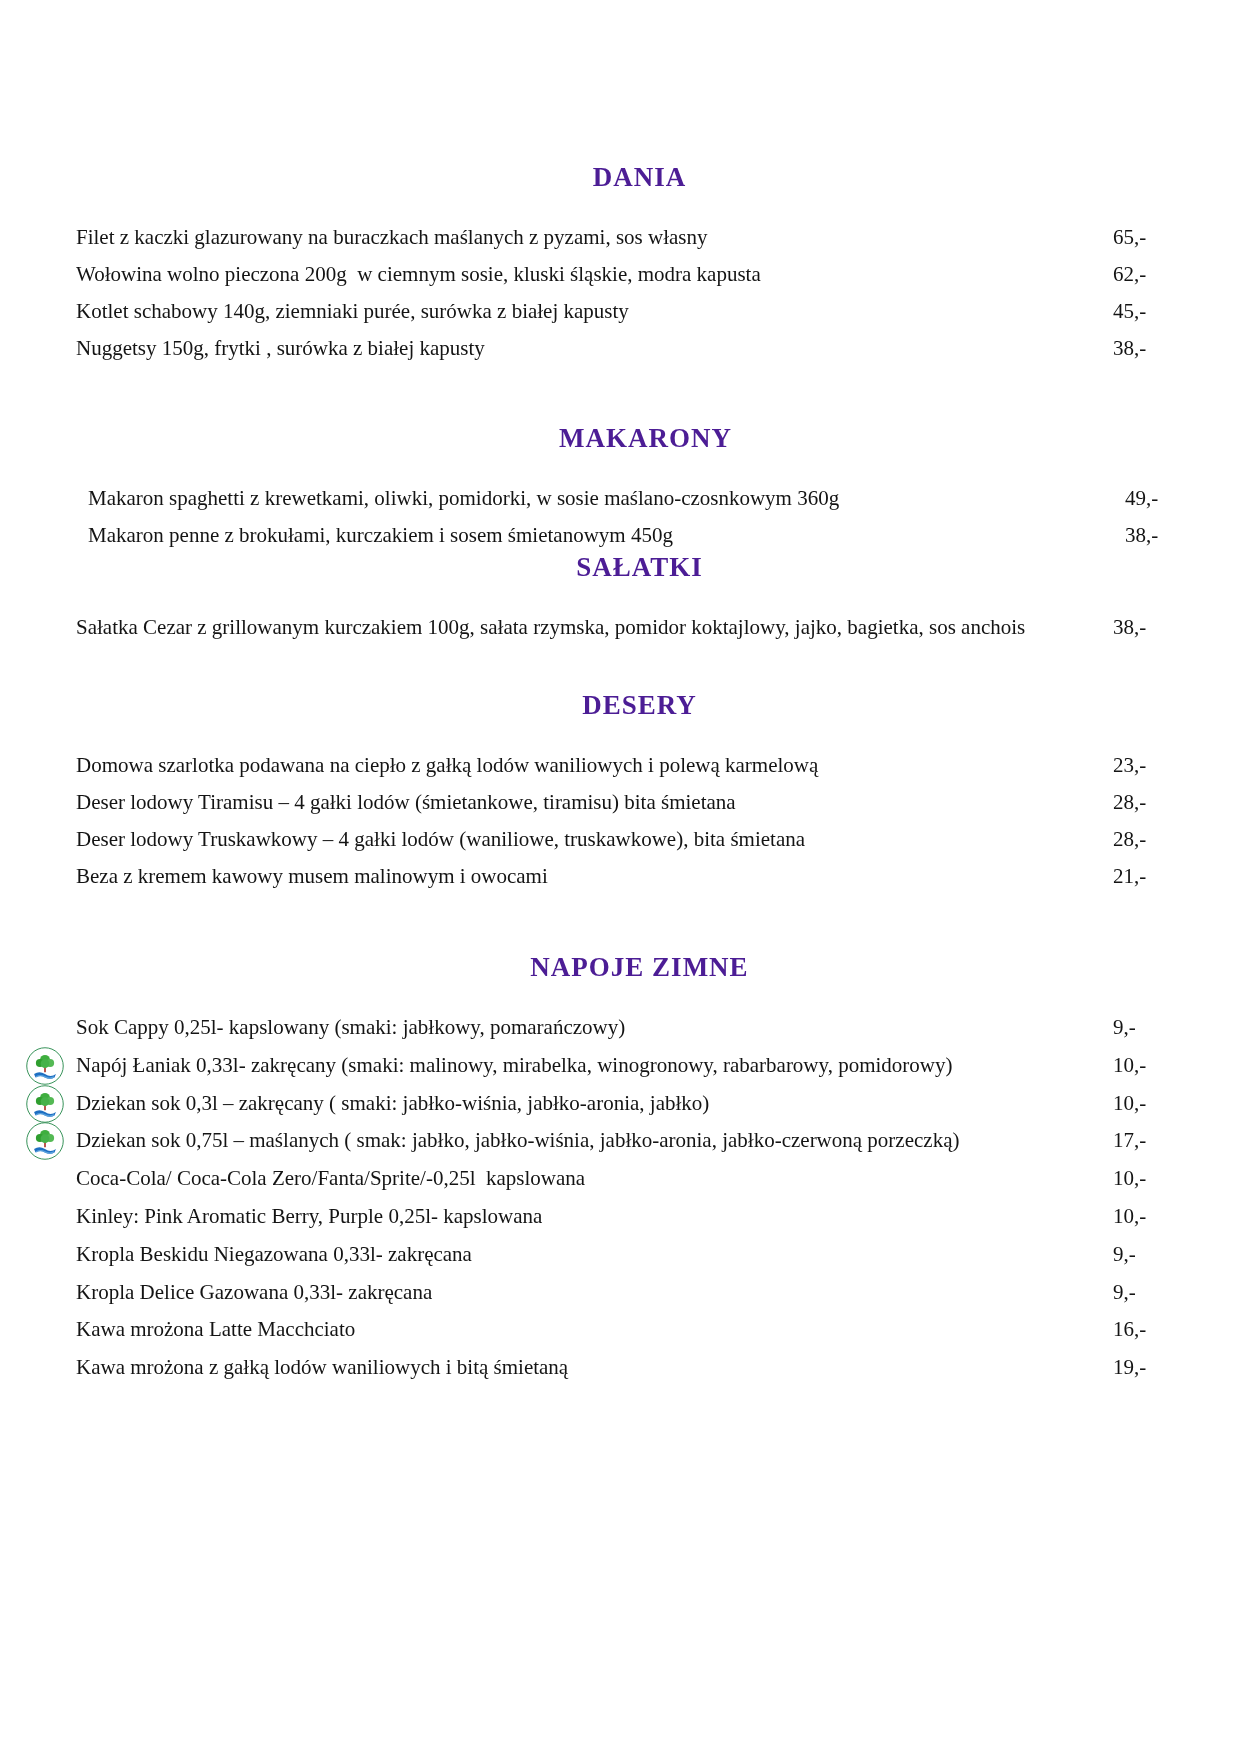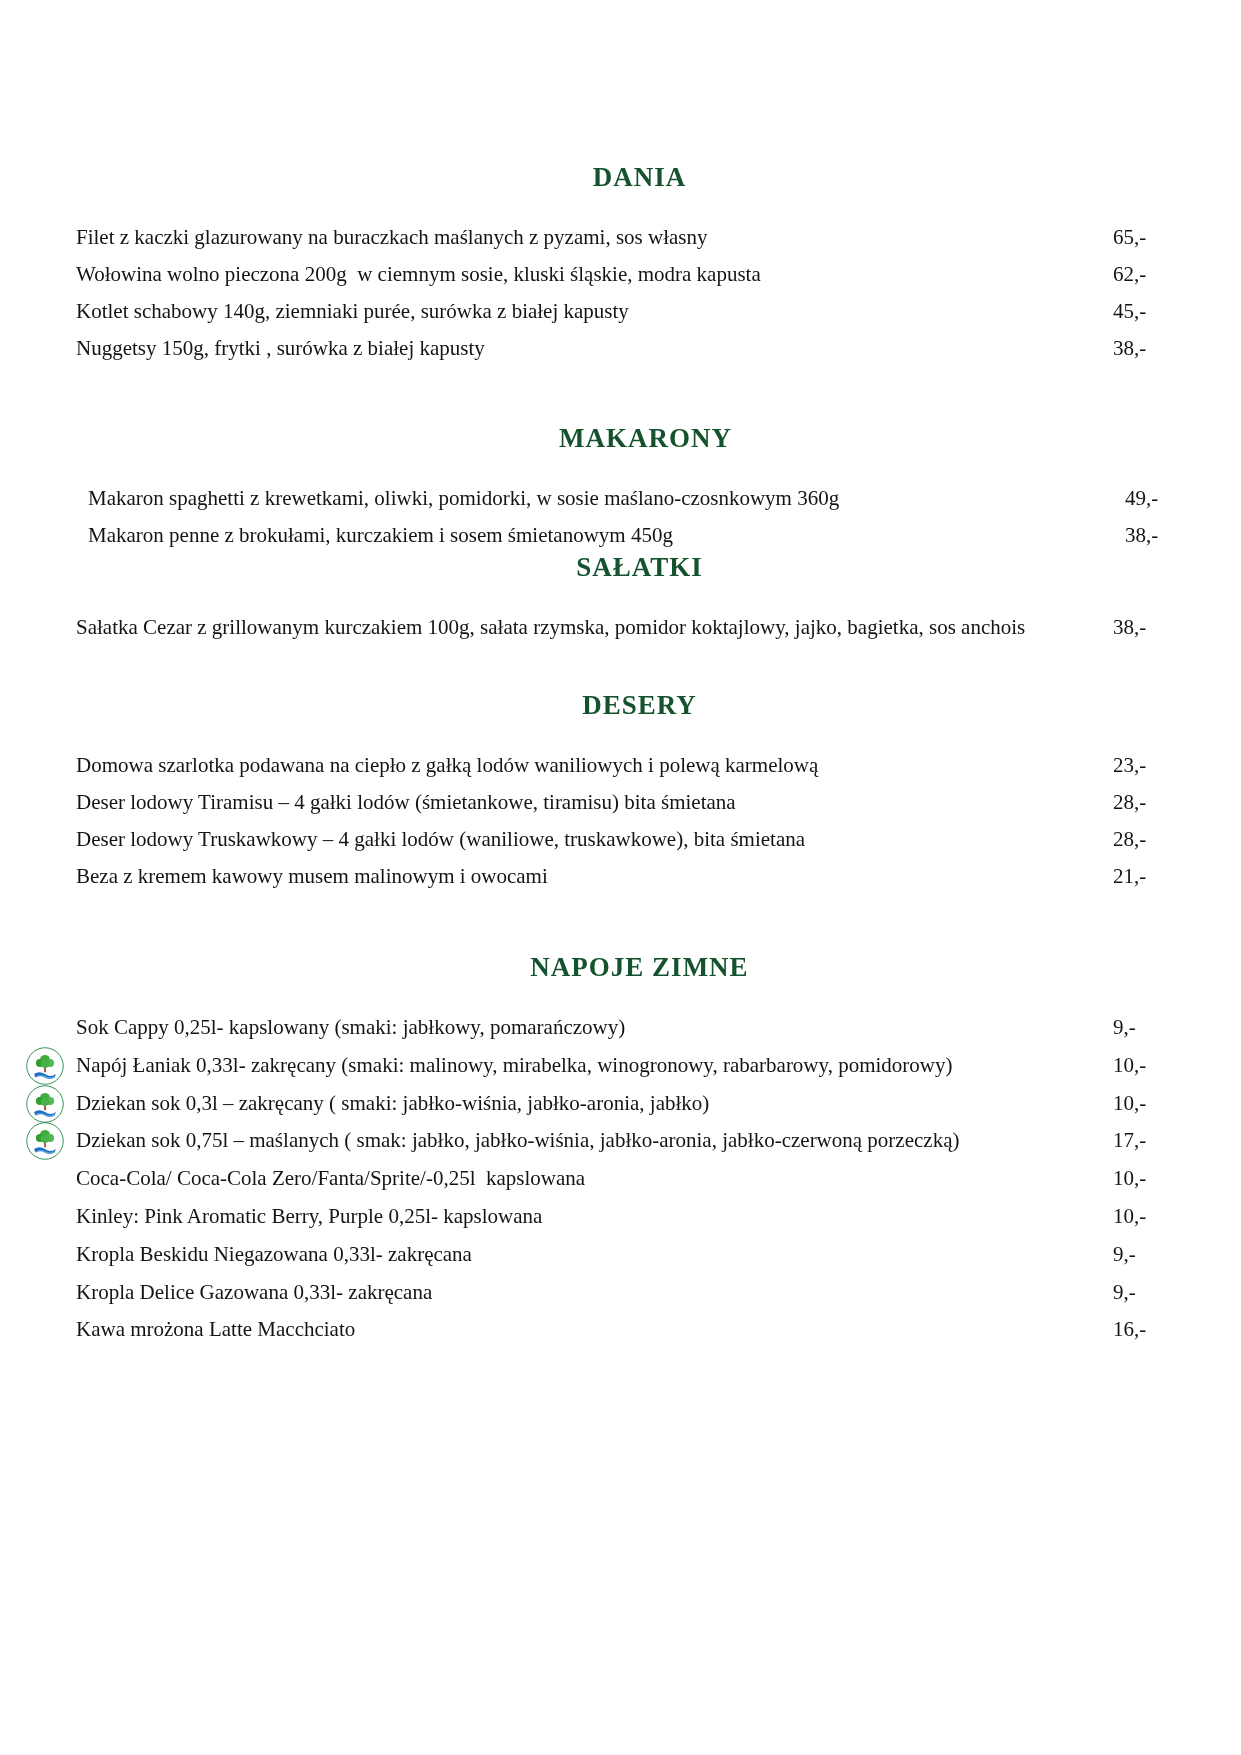--- a/index.html
+++ b/index.html
@@ -17,21 +17,21 @@
     padding:164px 38px 0 76px;
     width:100%;
   }
   .section-title{
     font-size:27px;
     line-height:27px;
     font-weight:bold;
     letter-spacing:1px;
     text-align:center;
     margin:0 0 28px 0;
-    color:#14532d;
+    color:#4c1d95;
   }
   .section{margin:0;}
   .menu section:nth-of-type(2){margin-top:58px;margin-left:12px;}
   .menu section:nth-of-type(3){}
   .menu section:nth-of-type(4){margin-top:46px;}
   .menu section:nth-of-type(5){margin-top:59px;}
   .rows{width:1127px;}
   .row{
     position:relative;
     display:flex;
@@ -236,16 +236,20 @@
   <div class="row">
     <span class="item-text"><span>Kropla Delice Gazowana 0,33l- </span><span class="u">zakręcana</span><span></span></span>
     <span class="item-price">9,-</span>
   </div>
 
   <div class="row">
     <span class="item-text">Kawa mrożona Latte Macchciato</span>
     <span class="item-price">16,-</span>
   </div>
 
+  <div class="row">
+    <span class="item-text">Kawa mrożona z gałką lodów waniliowych i bitą śmietaną</span>
+    <span class="item-price">19,-</span>
+  </div>
 </div>
   </section>
 </main>
 </div>
 
 </body></html>

